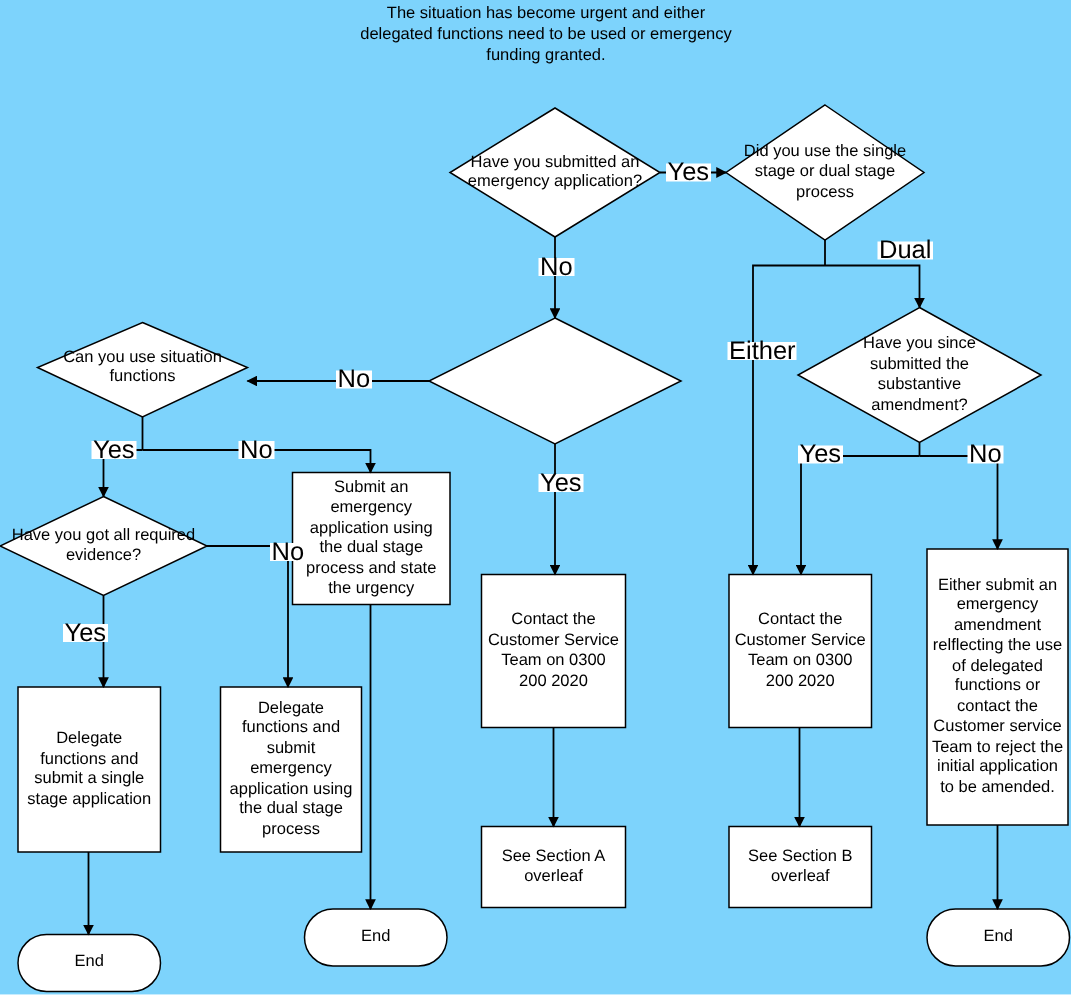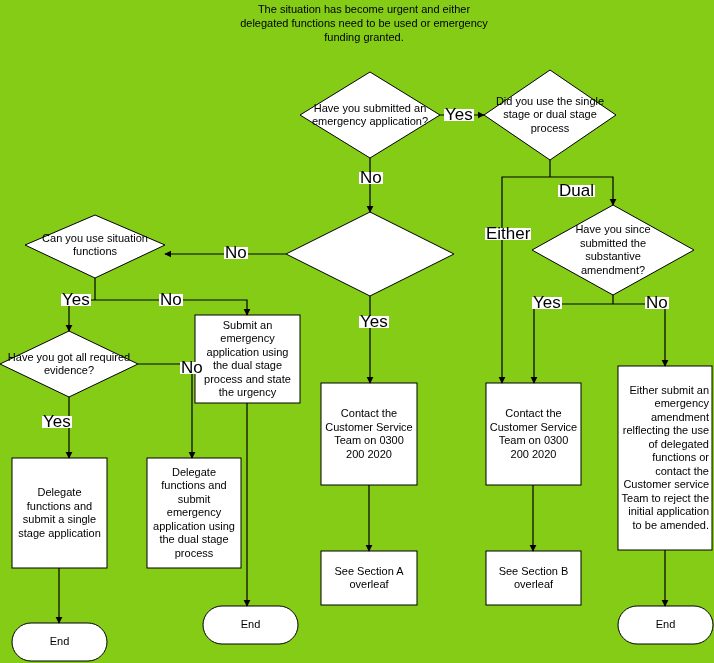--- a/index.html
+++ b/index.html
@@ -4,21 +4,21 @@
 <style>
   html, body {
     margin: 0;
     padding: 0;
     background: #ffffff;
   }
   #canvas {
     position: relative;
     width: 714px;
     height: 663px;
-    background: #84cc16;
+    background: #7dd3fc;
     font-family: "Liberation Sans", sans-serif;
     overflow: hidden;
   }
   svg.layer {
     position: absolute;
     left: 0;
     top: 0;
     width: 714px;
     height: 663px;
   }
@@ -168,39 +168,39 @@
   <div class="node-text" style="left:3px; top:345px; width:132px; height:38px;">Have you got all required evidence?</div>
 
   <div class="node-text" style="left:15px; top:461px; width:89px; height:104px;">Delegate functions and submit a single stage application</div>
 
   <div class="node-text" style="left:150px; top:461px; width:88px; height:104px;">Delegate functions and submit emergency application using the dual stage process</div>
 
   <div class="node-text" style="left:324px; top:386px; width:90px; height:96px;">Contact the Customer Service Team on 0300 200 2020</div>
 
   <div class="node-text" style="left:489px; top:386px; width:89px; height:96px;">Contact the Customer Service Team on 0300 200 2020</div>
 
-  <div class="node-text" style="left:621px; top:369px; width:88px; height:178px;text-align:right;">Either submit an emergency amendment relflecting the use of delegated functions or contact the Customer service Team to reject the initial application to be amended.</div>
+  <div class="node-text" style="left:621px; top:369px; width:88px; height:178px;">Either submit an emergency amendment relflecting the use of delegated functions or contact the Customer service Team to reject the initial application to be amended.</div>
 
   <div class="node-text" style="left:324px; top:554px; width:90px; height:48px;">See Section A overleaf</div>
 
   <div class="node-text" style="left:489px; top:554px; width:89px; height:48px;">See Section B overleaf</div>
 
   <div class="node-text" style="left:12px; top:623px; width:95px; height:38px;">End</div>
 
   <div class="node-text" style="left:203px; top:606px; width:95px; height:38px;">End</div>
 
   <div class="node-text" style="left:618px; top:606px; width:95px; height:38px;">End</div>
 
   <div class="edge-label" style="left:444px; top:109px;">Yes</div>
 
   <div class="edge-label" style="left:359px; top:172px;">No</div>
 
   <div class="edge-label" style="left:485px; top:228px;">Either</div>
 
-  <div class="edge-label" style="left:558px; top:161px;margin-top:24px;">Dual</div>
+  <div class="edge-label" style="left:585px; top:161px;">Dual</div>
 
   <div class="edge-label" style="left:224px; top:247px;">No</div>
 
   <div class="edge-label" style="left:359px; top:316px;">Yes</div>
 
   <div class="edge-label" style="left:61px; top:294px;">Yes</div>
 
   <div class="edge-label" style="left:159px; top:294px;">No</div>
 
   <div class="edge-label" style="left:42px; top:416px;">Yes</div>

